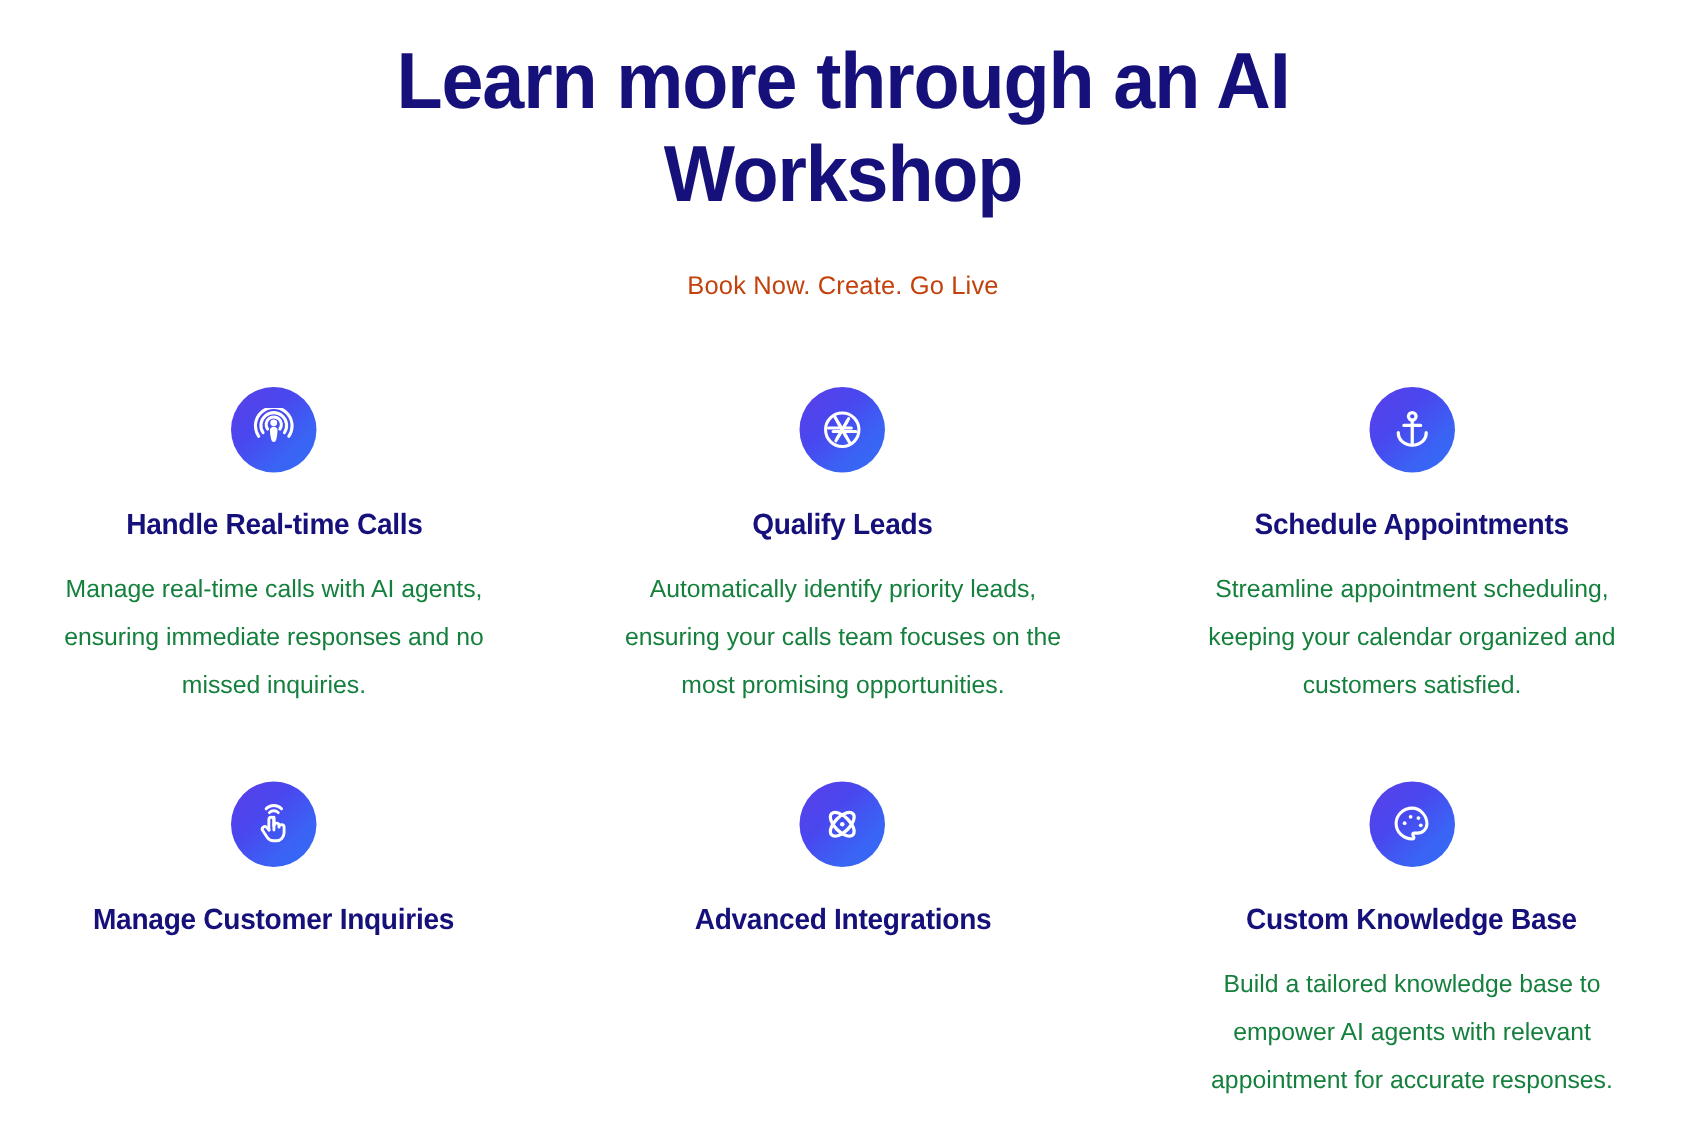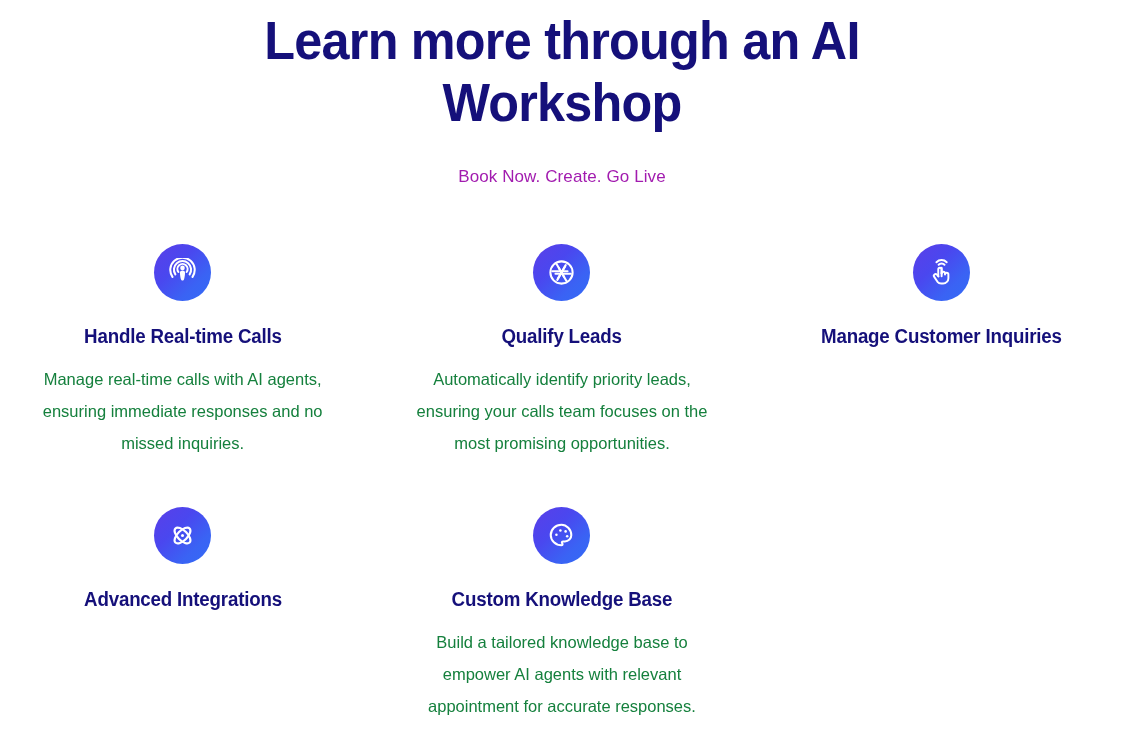--- a/index.html
+++ b/index.html
@@ -19,38 +19,39 @@
   .page {
     width: 1124px;
     height: 753px;
     position: relative;
     box-sizing: border-box;
     background: #ffffff;
   }
 
   
   .hero {
-    padding-top: 10px;
+    padding-top: 0;
     text-align: center;
+    margin-top: 24px;
   }
   .hero-title {
     margin: 0 auto;
     width: 760px;
     color: #15107a;
     font-family: "Liberation Sans", sans-serif;
     font-size: 53px;
     line-height: 62px;
     font-weight: 700;
     letter-spacing: -0.8px;
     transform: scaleX(0.95);
     transform-origin: center top;
   }
   .hero-subtitle {
     margin: 31px auto 0 auto;
-    color: #a21caf;
+    color: #c2410c;
     font-size: 17px;
     line-height: 24px;
     font-weight: 400;
     letter-spacing: 0.1px;
   }
 
   
   .features {
     margin: 0 auto;
     padding-top: 55px;
@@ -149,20 +150,32 @@
           <line x1="16.1" y1="19.1" x2="9.8" y2="8.2"></line>
           <line x1="8.5" y1="18.1" x2="14.8" y2="7.2"></line>
           <line x1="4.4" y1="11" x2="17" y2="11"></line>
           <line x1="7.9" y1="4.9" x2="14.2" y2="15.8"></line>
         </svg>
       </div>
       <div class="feature-title">Qualify Leads</div>
       <div class="feature-desc">Automatically identify priority leads, ensuring your calls team focuses on the most promising opportunities.</div>
     </div>
 
+    <div class="feature">
+      <div class="icon-badge">
+        <svg viewBox="0 0 24 24" fill="none" stroke="#ffffff" stroke-width="1.8" stroke-linecap="round" stroke-linejoin="round" aria-hidden="true">
+          <circle cx="12" cy="4.6" r="2.1"></circle>
+          <line x1="12" y1="6.7" x2="12" y2="20.4"></line>
+          <line x1="7.4" y1="9.6" x2="16.6" y2="9.6"></line>
+          <path d="M4.3 13.6c0 4 3.4 6.9 7.7 6.9s7.7-2.9 7.7-6.9"></path>
+        </svg>
+      </div>
+      <div class="feature-title">Schedule Appointments</div>
+      <div class="feature-desc">Streamline appointment scheduling, keeping your calendar organized and customers satisfied.</div>
+    </div>
 
     <div class="feature">
       <div class="icon-badge">
         <svg viewBox="0 0 24 24" fill="none" stroke="#ffffff" stroke-width="1.6" stroke-linecap="round" stroke-linejoin="round" aria-hidden="true">
           <path d="M9.6 5.6a3.3 3.3 0 0 1 4.9 0"></path>
           <path d="M7.8 3.5a5.9 5.9 0 0 1 8.5 0"></path>
           <path d="M12.1 8.1v7.1"></path>
           <path d="M12.1 12.8c0-.8.6-1.4 1.4-1.4s1.4.6 1.4 1.4"></path>
           <path d="M14.9 13.6c0-.8.6-1.4 1.4-1.4s1.4.6 1.4 1.4v3.1c0 2.4-1.9 4.4-4.3 4.4h-1.7c-1.2 0-2.3-.5-3-1.4L6 15.6c-.5-.6-.4-1.5.2-2 .6-.5 1.5-.4 2 .2l1.3 1.5"></path>
           <path d="M9.3 15.1V9.5c0-.8.6-1.4 1.4-1.4s1.4.6 1.4 1.4v3.3"></path>

